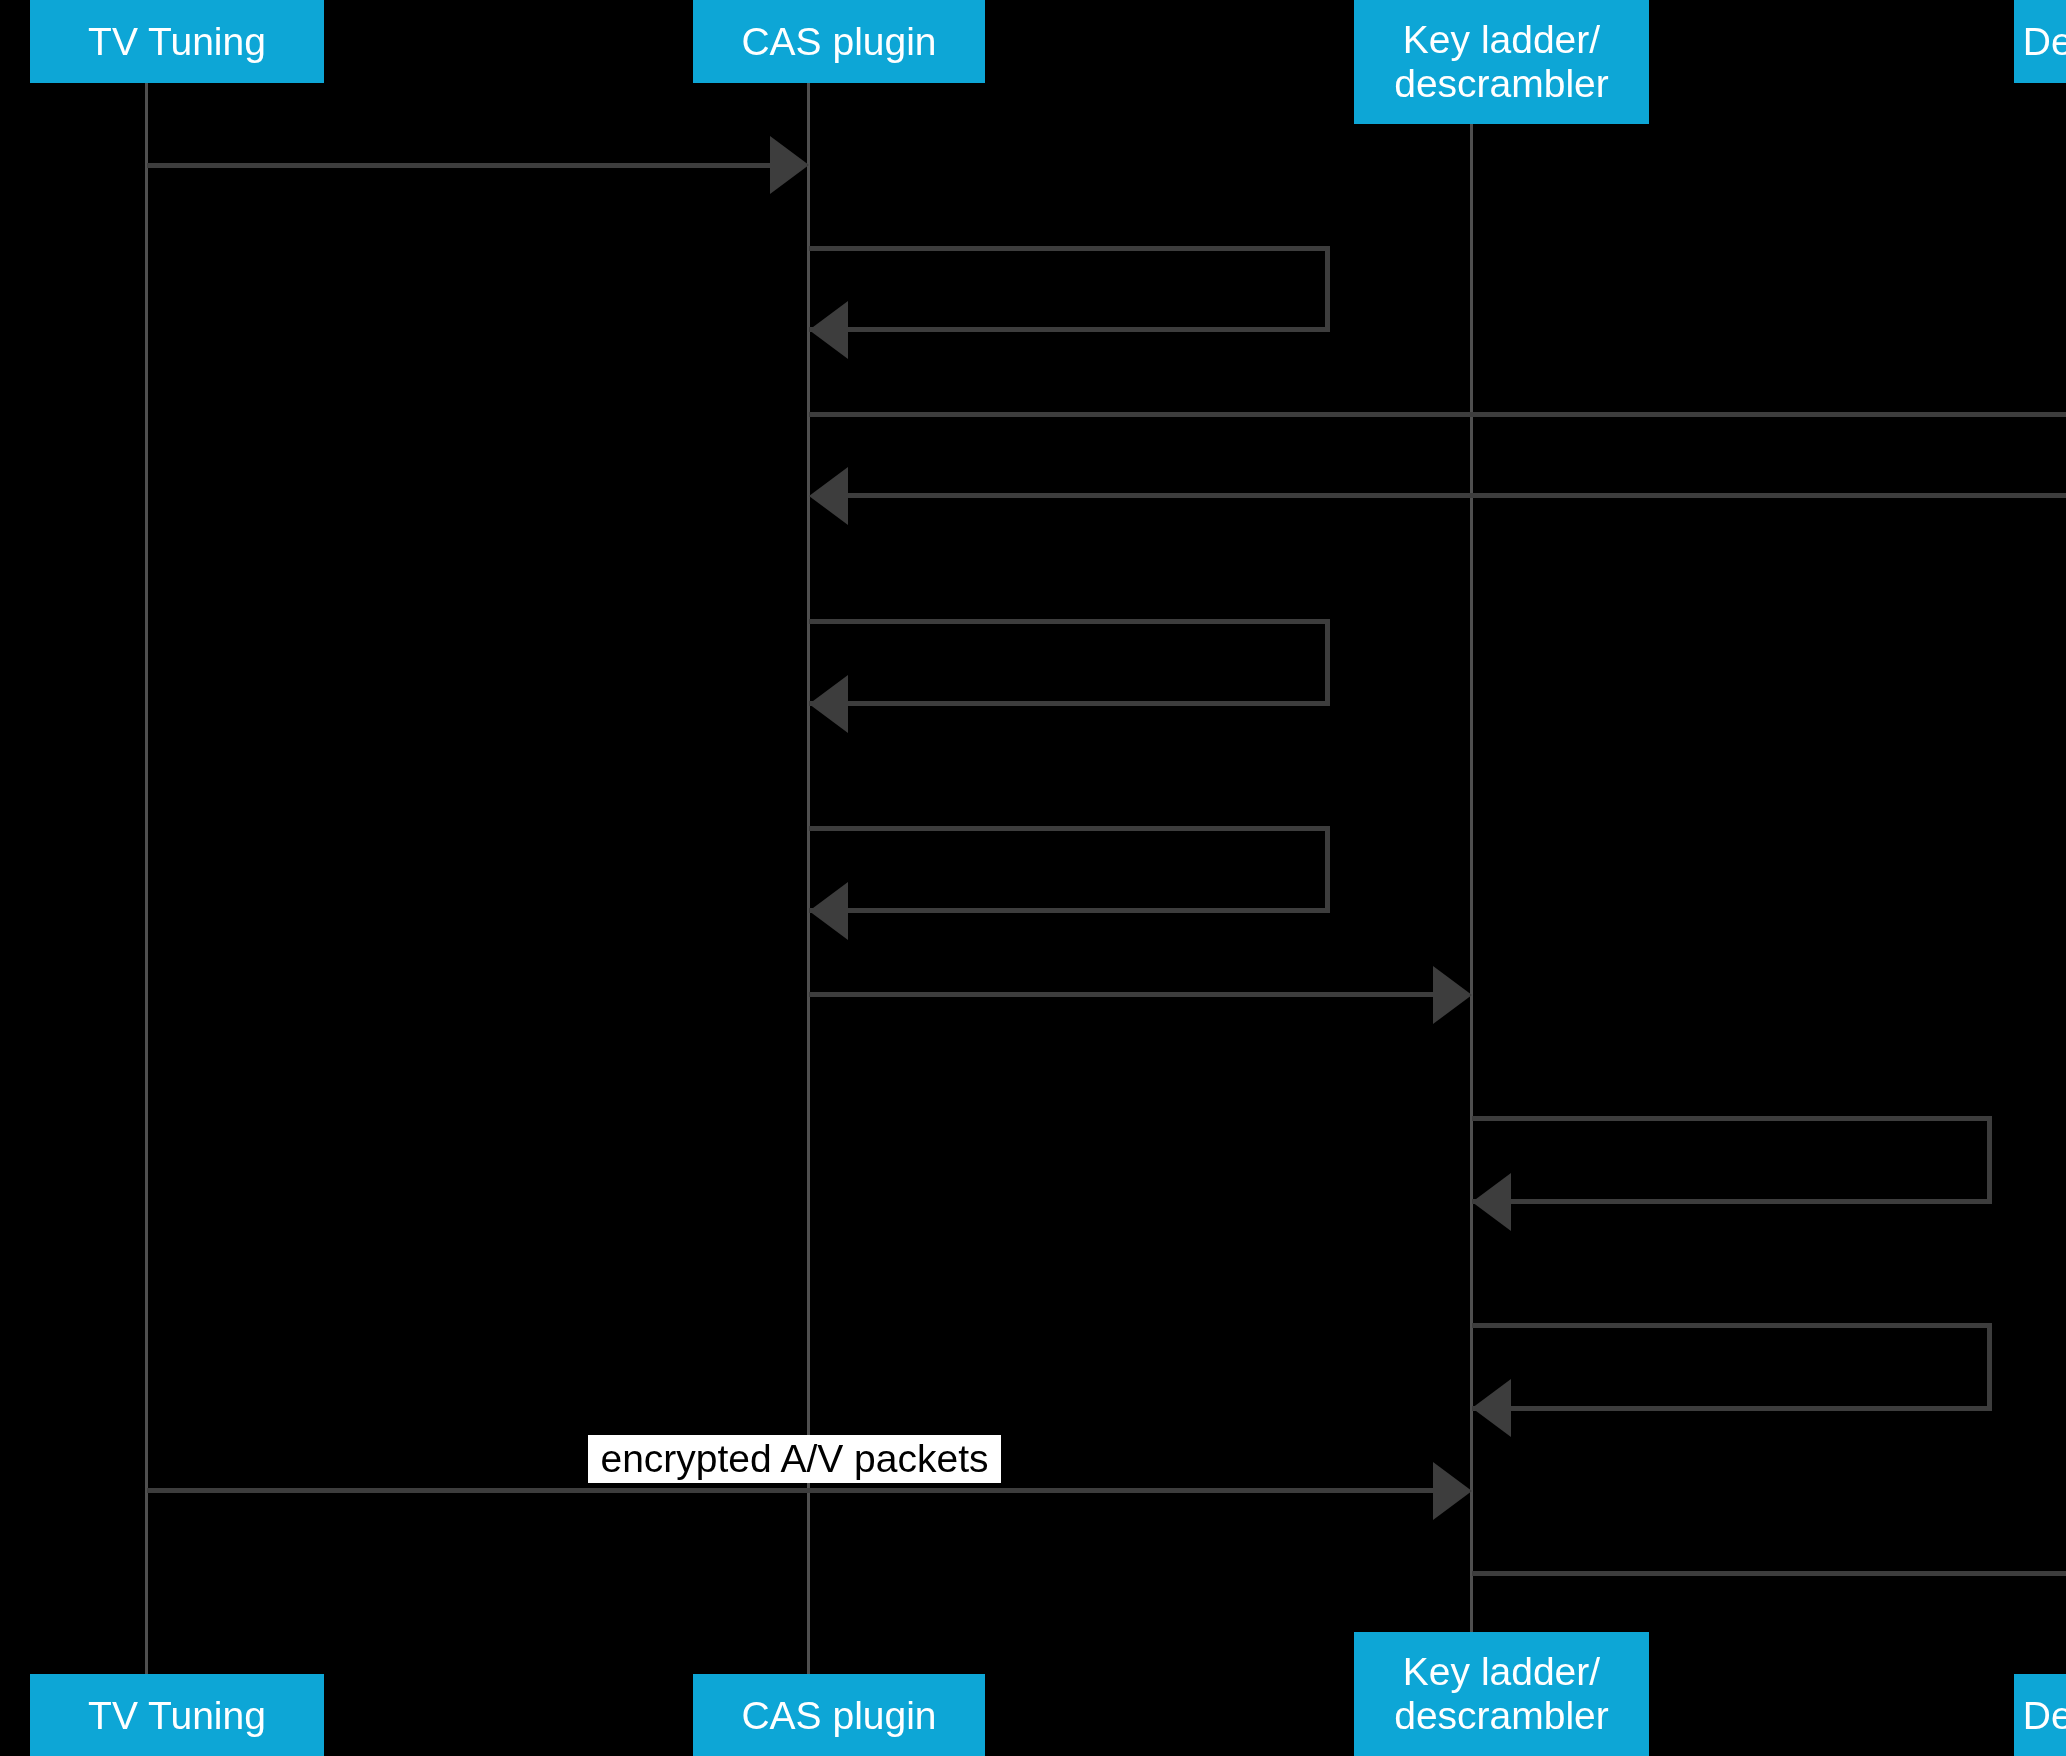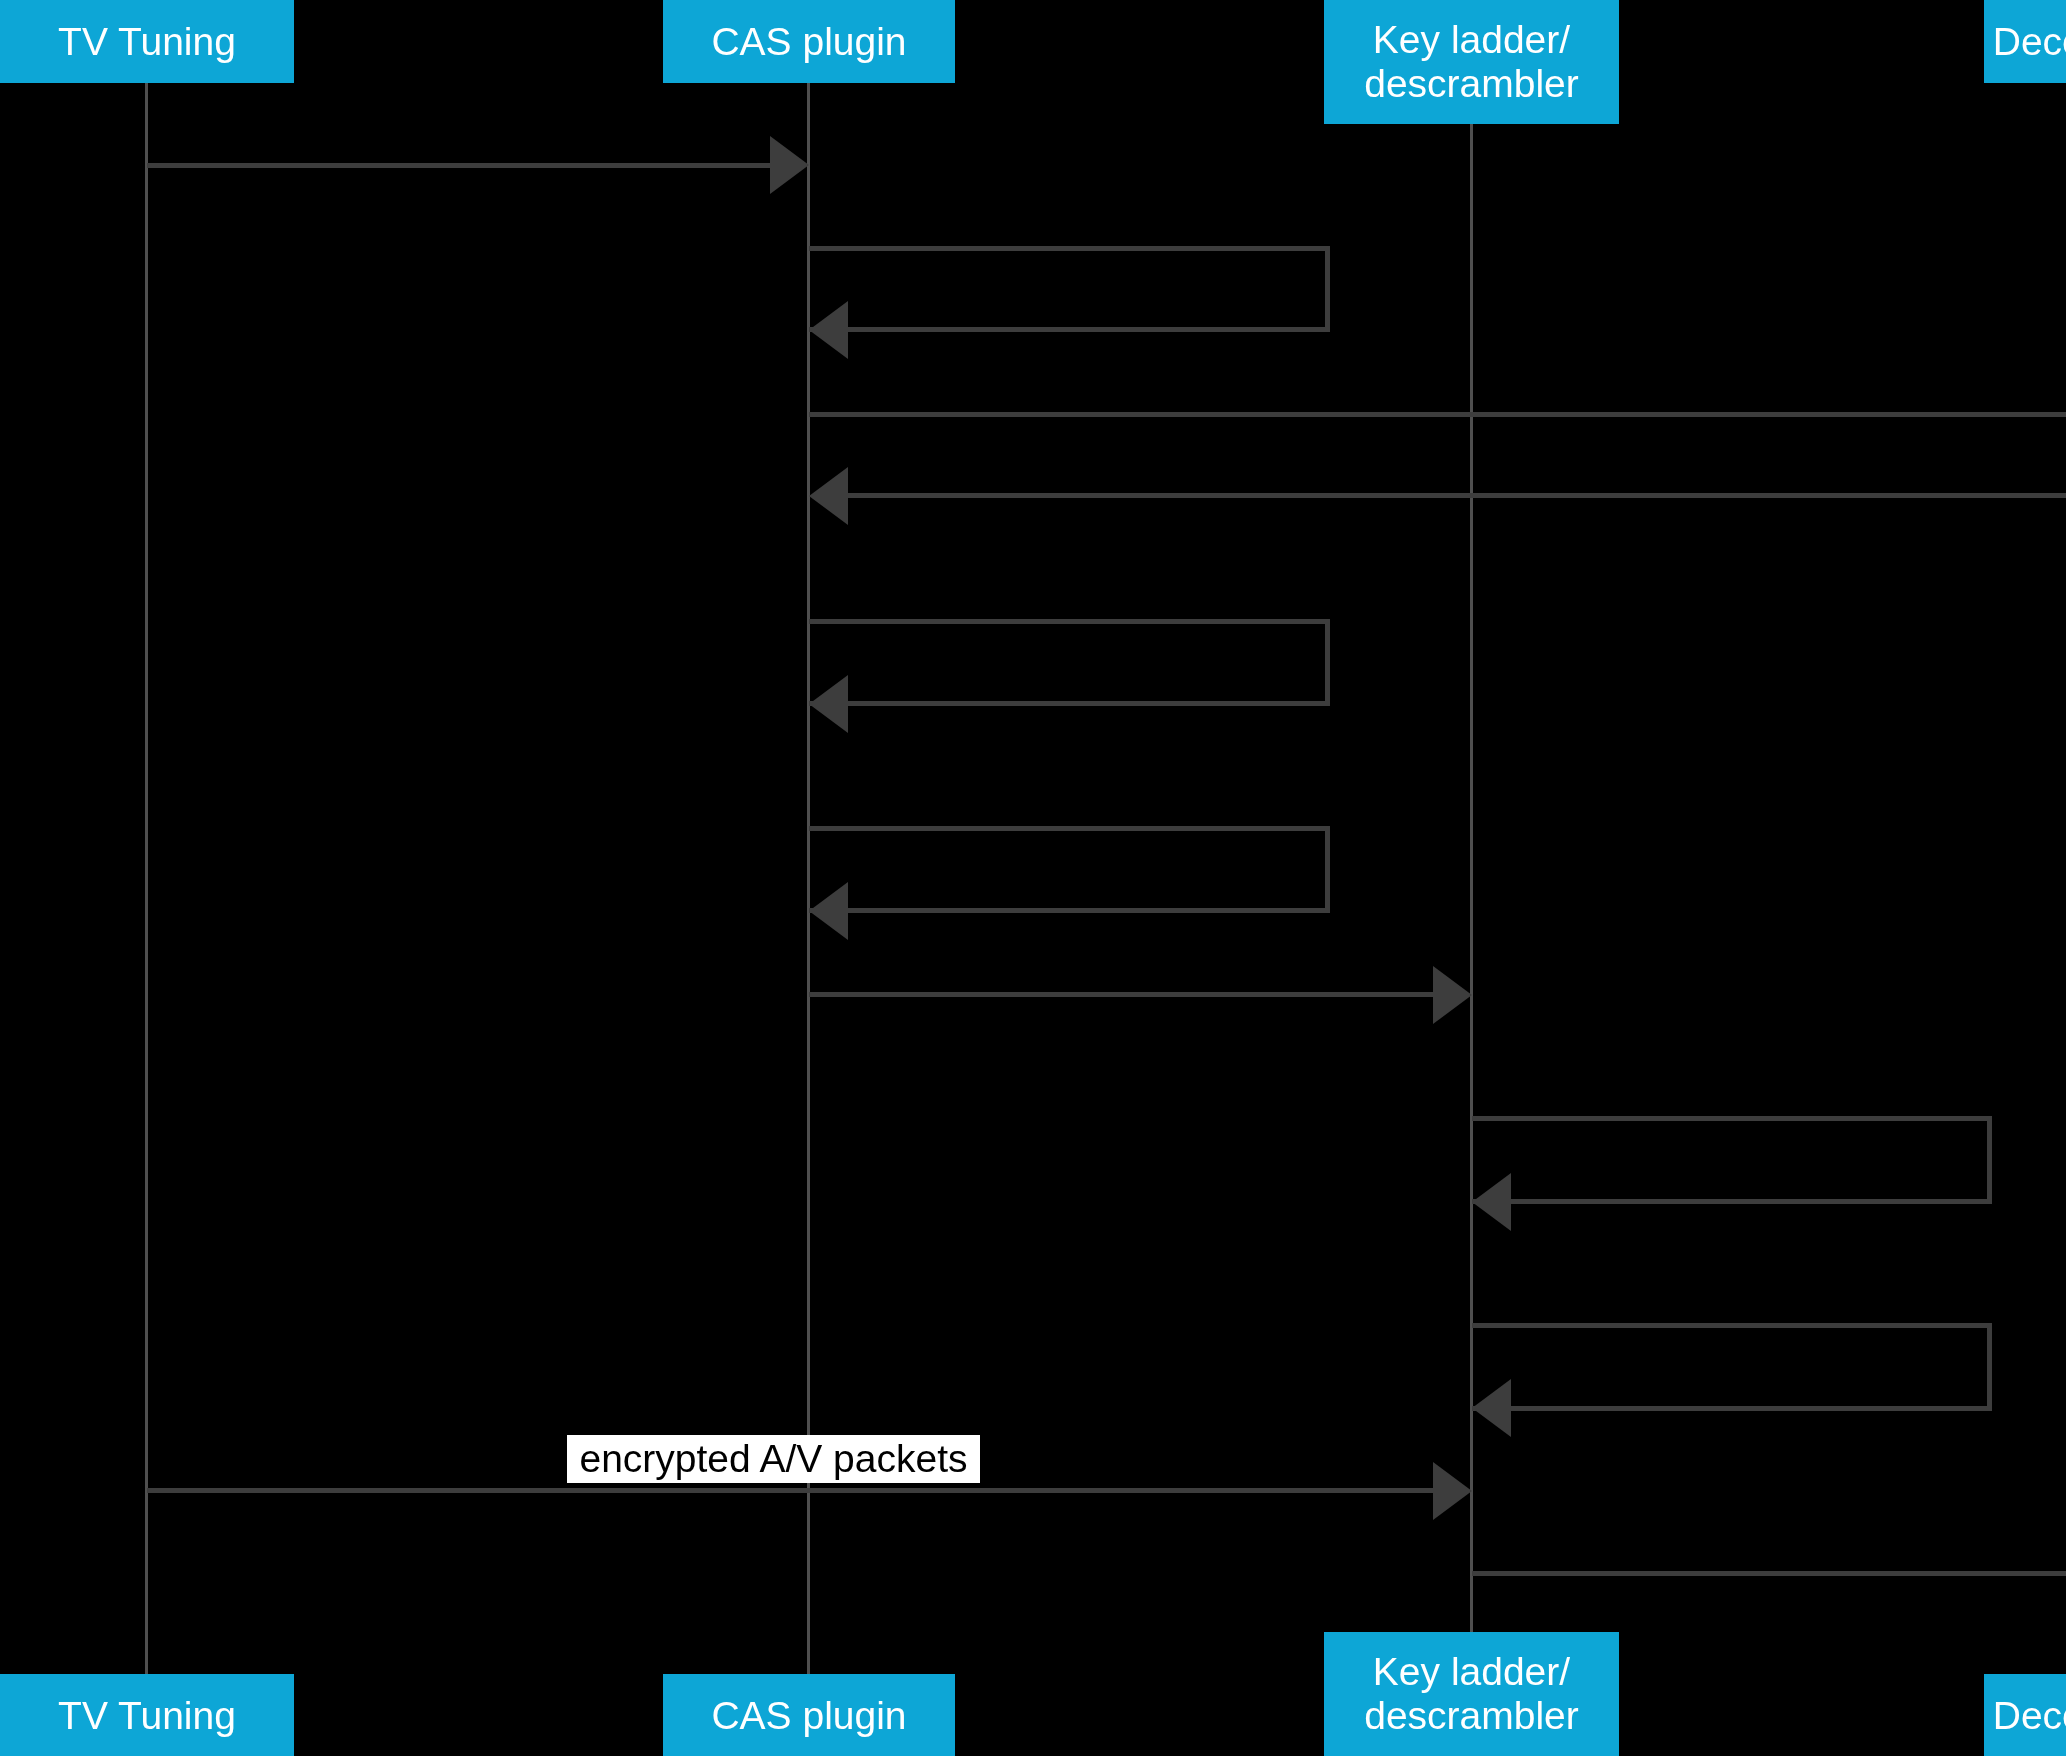--- a/index.html
+++ b/index.html
@@ -21,20 +21,21 @@
     position: absolute;
     display: flex;
     align-items: center;
     justify-content: center;
     background: #0da6d6;
     color: #ffffff;
     font-size: 39px;
     line-height: 1.12;
     text-align: center;
     white-space: pre-line;
+    margin-left: 30px;
   }
   .lifeline {
     position: absolute;
     width: 3.3px;
     background: #4f4f4f;
   }
   .msg-line {
     position: absolute;
     height: 5px;
     background: #3d3d3d;
@@ -100,21 +101,21 @@
 
   <div class="msg-line" style="left:809px; top:992px; width:624px;"></div>
   <div class="head head-right" style="left:1433px; top:966px;"></div>
 
   <div class="self-loop" style="left:1472px; top:1116px; width:520px; height:88px;"></div>
   <div class="head head-left" style="left:1472px; top:1173px;"></div>
 
   <div class="self-loop" style="left:1472px; top:1323px; width:520px; height:88px;"></div>
   <div class="head head-left" style="left:1472px; top:1379px;"></div>
 
-  <div class="msg-label" style="left:567px; top:1435px; width:413px; height:48px;">encrypted A/V packets</div>
+  <div class="msg-label" style="left:588px; top:1435px; width:413px; height:48px;">encrypted A/V packets</div>
   <div class="msg-line" style="left:147px; top:1488px; width:1286px;"></div>
   <div class="head head-right" style="left:1433px; top:1462px;"></div>
 
   <div class="msg-line" style="left:1472px; top:1571px; width:620px;"></div>
 
   <div class="actor" style="left:0px; top:1674px; width:294px; height:83px;">TV Tuning</div>
   <div class="actor" style="left:663px; top:1674px; width:292px; height:83px;">CAS plugin</div>
   <div class="actor" style="left:1324px; top:1632px; width:295px; height:124px;">Key ladder/
 descrambler</div>
   <div class="actor" style="left:1984px; top:1674px; width:295px; height:83px;">Decode, display</div>

